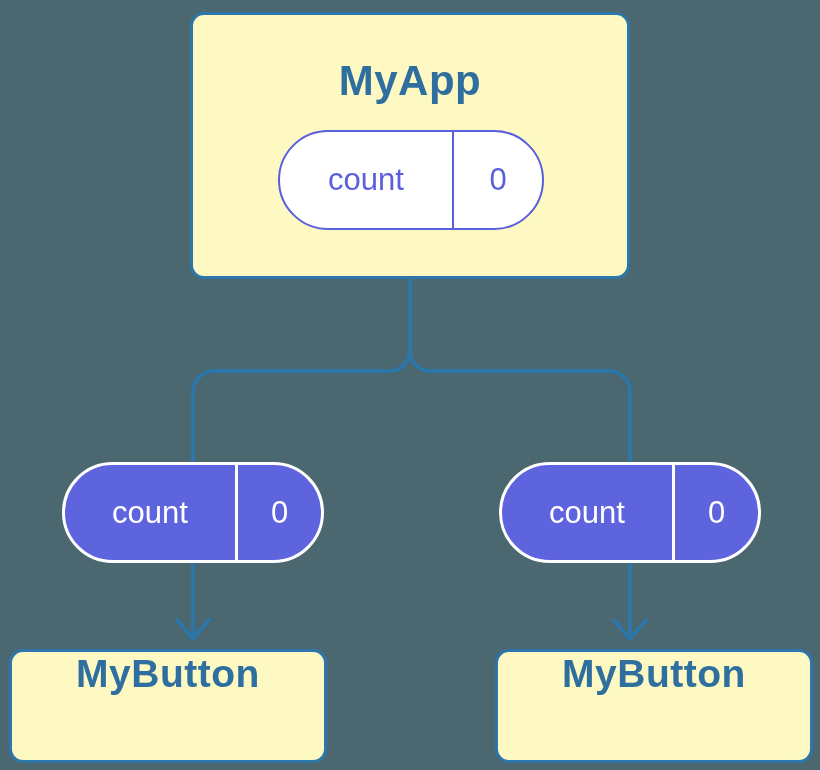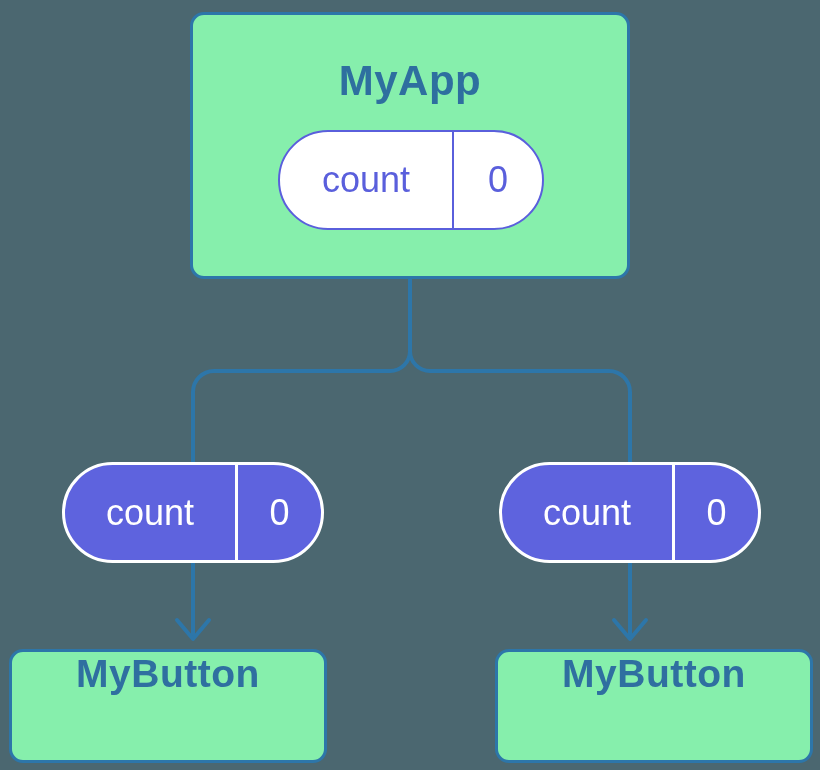--- a/index.html
+++ b/index.html
@@ -21,21 +21,21 @@
     height: 770px;
   }
   .connectors {
     position: absolute;
     left: 0; top: 0;
     width: 820px;
     height: 770px;
   }
   .card {
     position: absolute;
-    background: #86efac;
+    background: #fef9c3;
     border: 3.5px solid #2d76a9;
     border-radius: 14px;
     box-sizing: border-box;
   }
   .root-card {
     left: 190px;
     top: 12px;
     width: 440px;
     height: 267px;
   }
@@ -49,21 +49,21 @@
     font-weight: 600;
     color: #2e6f9f;
     letter-spacing: 0.5px;
   }
   .pill {
     position: absolute;
     display: flex;
     align-items: stretch;
     box-sizing: border-box;
     border-radius: 60px;
-    font-size: 36px;
+    font-size: 31px;
   }
   .pill .pill-name,
   .pill .pill-value {
     display: flex;
     align-items: center;
     justify-content: center;
   }
   
   .pill-outline {
     left: 85px;

